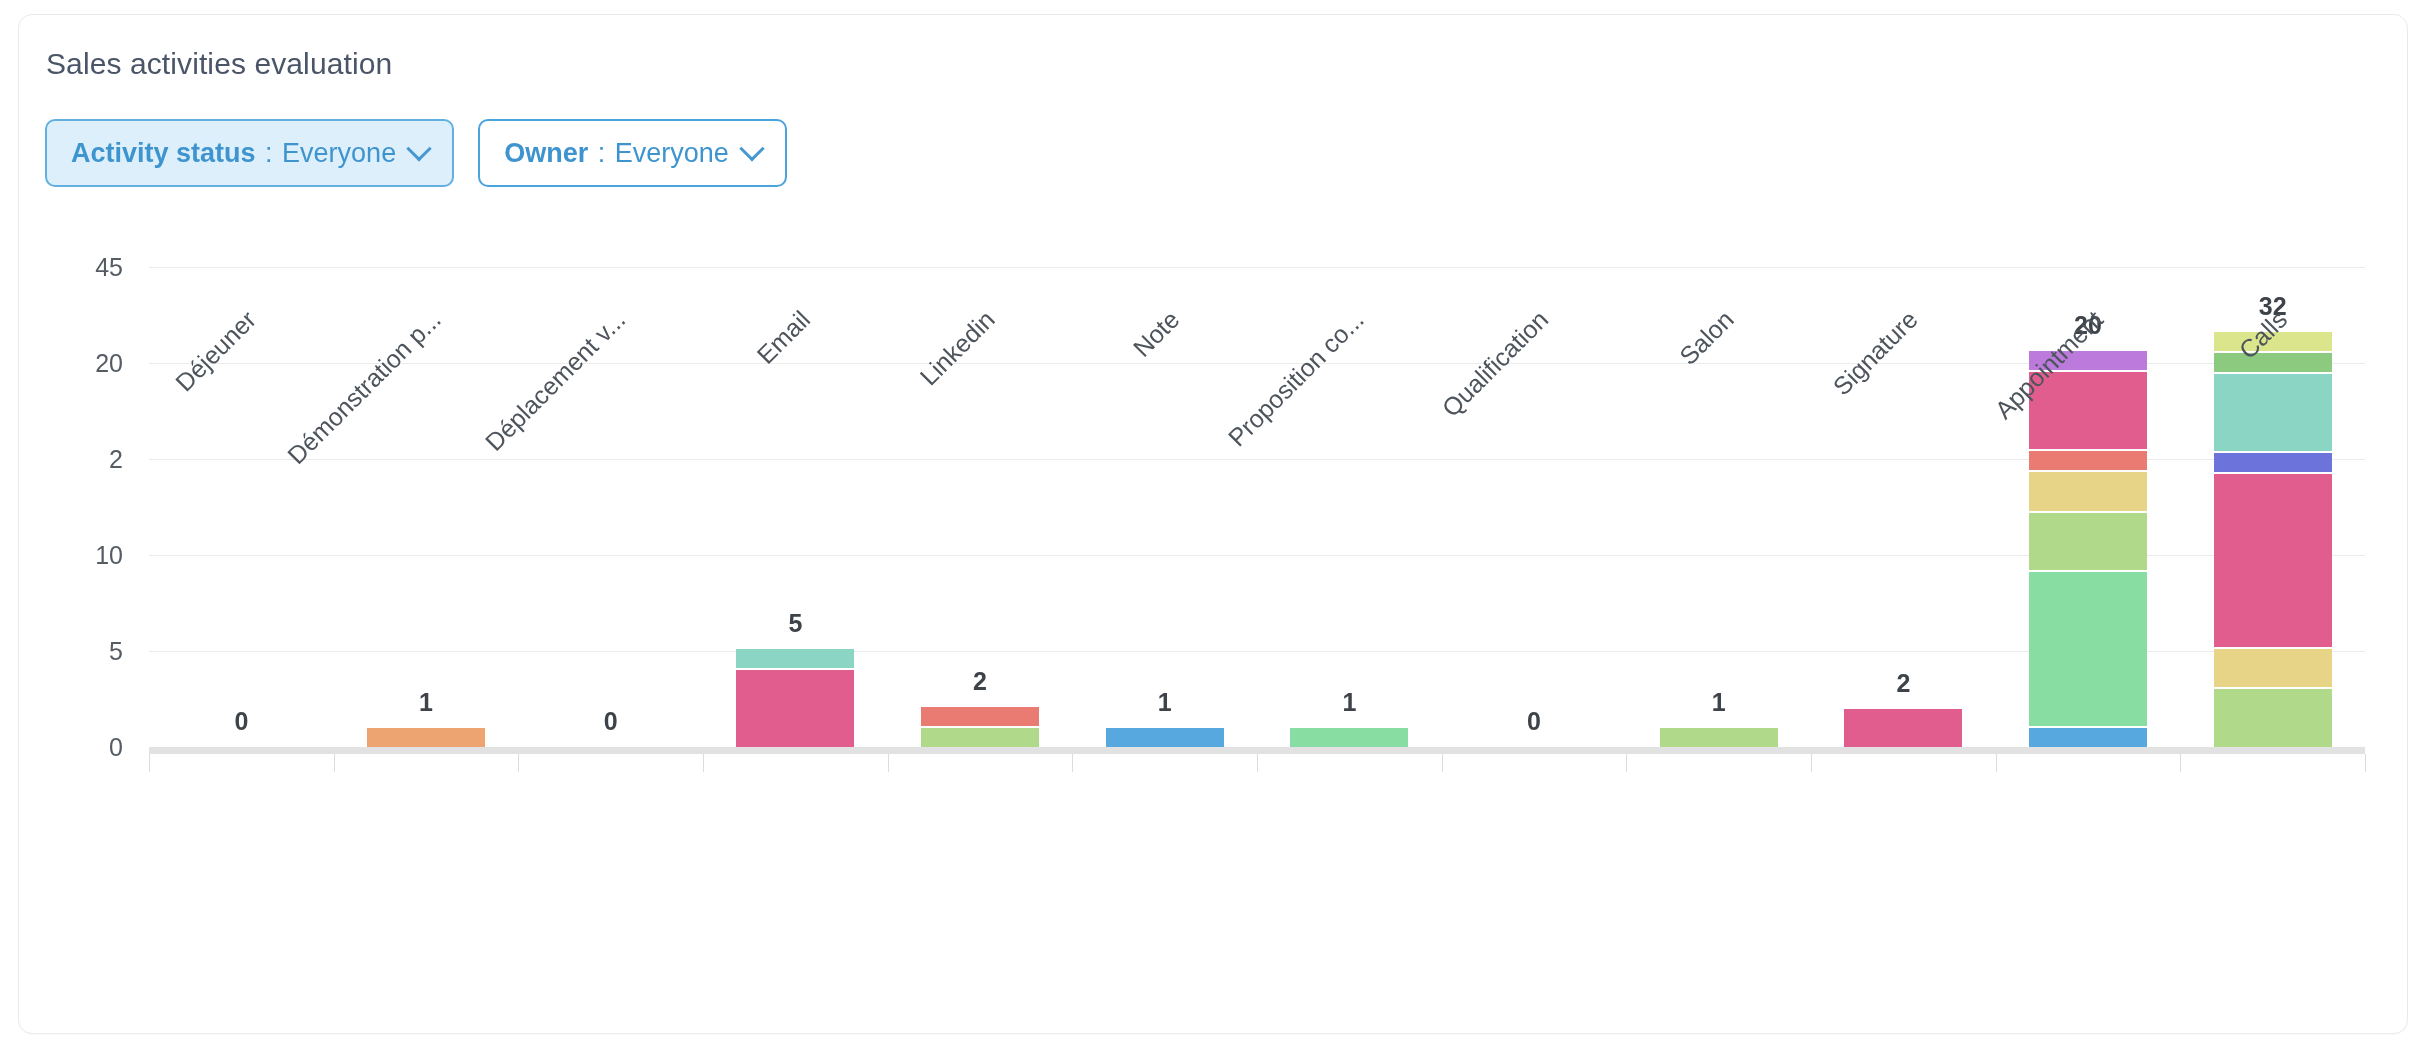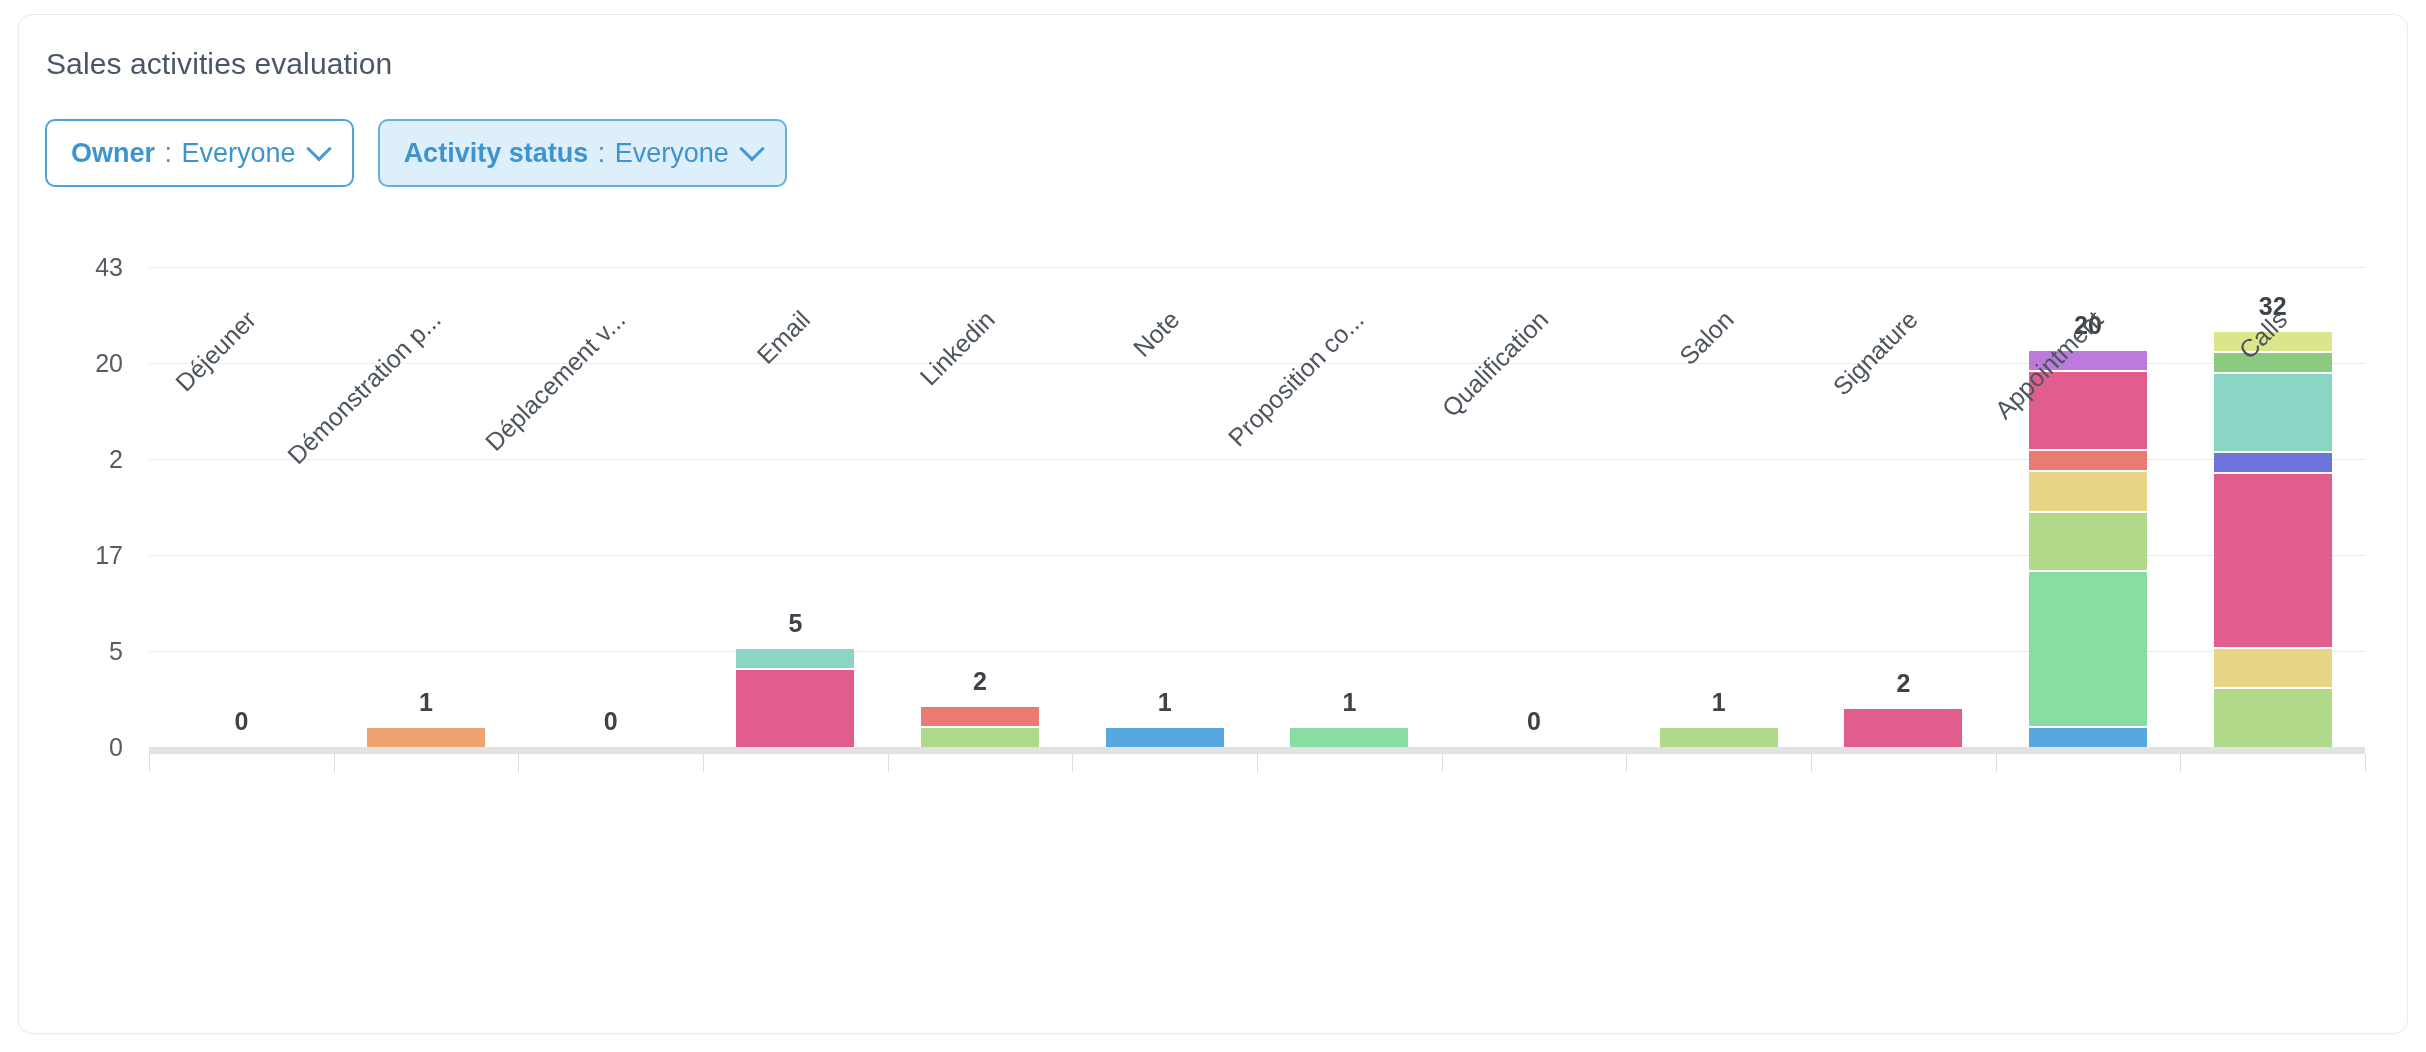--- a/index.html
+++ b/index.html
@@ -164,44 +164,44 @@
 </style>
 </head>
 <body>
 
 <div id="root">
   <div class="card">
 
     <div class="card-title">Sales activities evaluation</div>
 
     <div class="filters">
+        <div class="pill pill-blue-filled">
+          <span><span class="lbl-strong">Activity status</span><span class="lbl-sep"> : </span><span>Everyone</span></span>
+          <span class="chev"></span>
+        </div>
         <div class="pill pill-blue">
           <span><span class="lbl-strong">Owner</span><span class="lbl-sep"> : </span><span>Everyone</span></span>
-          <span class="chev"></span>
-        </div>
-        <div class="pill pill-blue-filled">
-          <span><span class="lbl-strong">Activity status</span><span class="lbl-sep"> : </span><span>Everyone</span></span>
           <span class="chev"></span>
         </div>
       </div>
 
     <div class="chart-area">
       <div class="plot">
           <div class="gridline" style="top: 480px;"></div>
           <div class="ytick" style="top: 480px;">0</div>
           <div class="gridline" style="top: 384px;"></div>
           <div class="ytick" style="top: 384px;">5</div>
           <div class="gridline" style="top: 288px;"></div>
-          <div class="ytick" style="top: 288px;">17</div>
+          <div class="ytick" style="top: 288px;">10</div>
           <div class="gridline" style="top: 192px;"></div>
           <div class="ytick" style="top: 192px;">2</div>
           <div class="gridline" style="top: 96px;"></div>
           <div class="ytick" style="top: 96px;">20</div>
           <div class="gridline" style="top: 0px;"></div>
-          <div class="ytick" style="top: 0px;">43</div>
+          <div class="ytick" style="top: 0px;">45</div>
           <div class="axis-base"></div>
           <div class="xtickmark" style="left: 0px;"></div>
           <div class="col" style="left: 33.3333px; width: 118px;">
             <div class="coltotal">0</div>
           </div>
           <div class="xlabel-wrap" style="left: 92.3333px;">
             <div class="xlabel" style="right: 0px;">Déjeuner</div>
           </div>
           <div class="xtickmark" style="left: 184.667px;"></div>
           <div class="col" style="left: 218px; width: 118px;">

